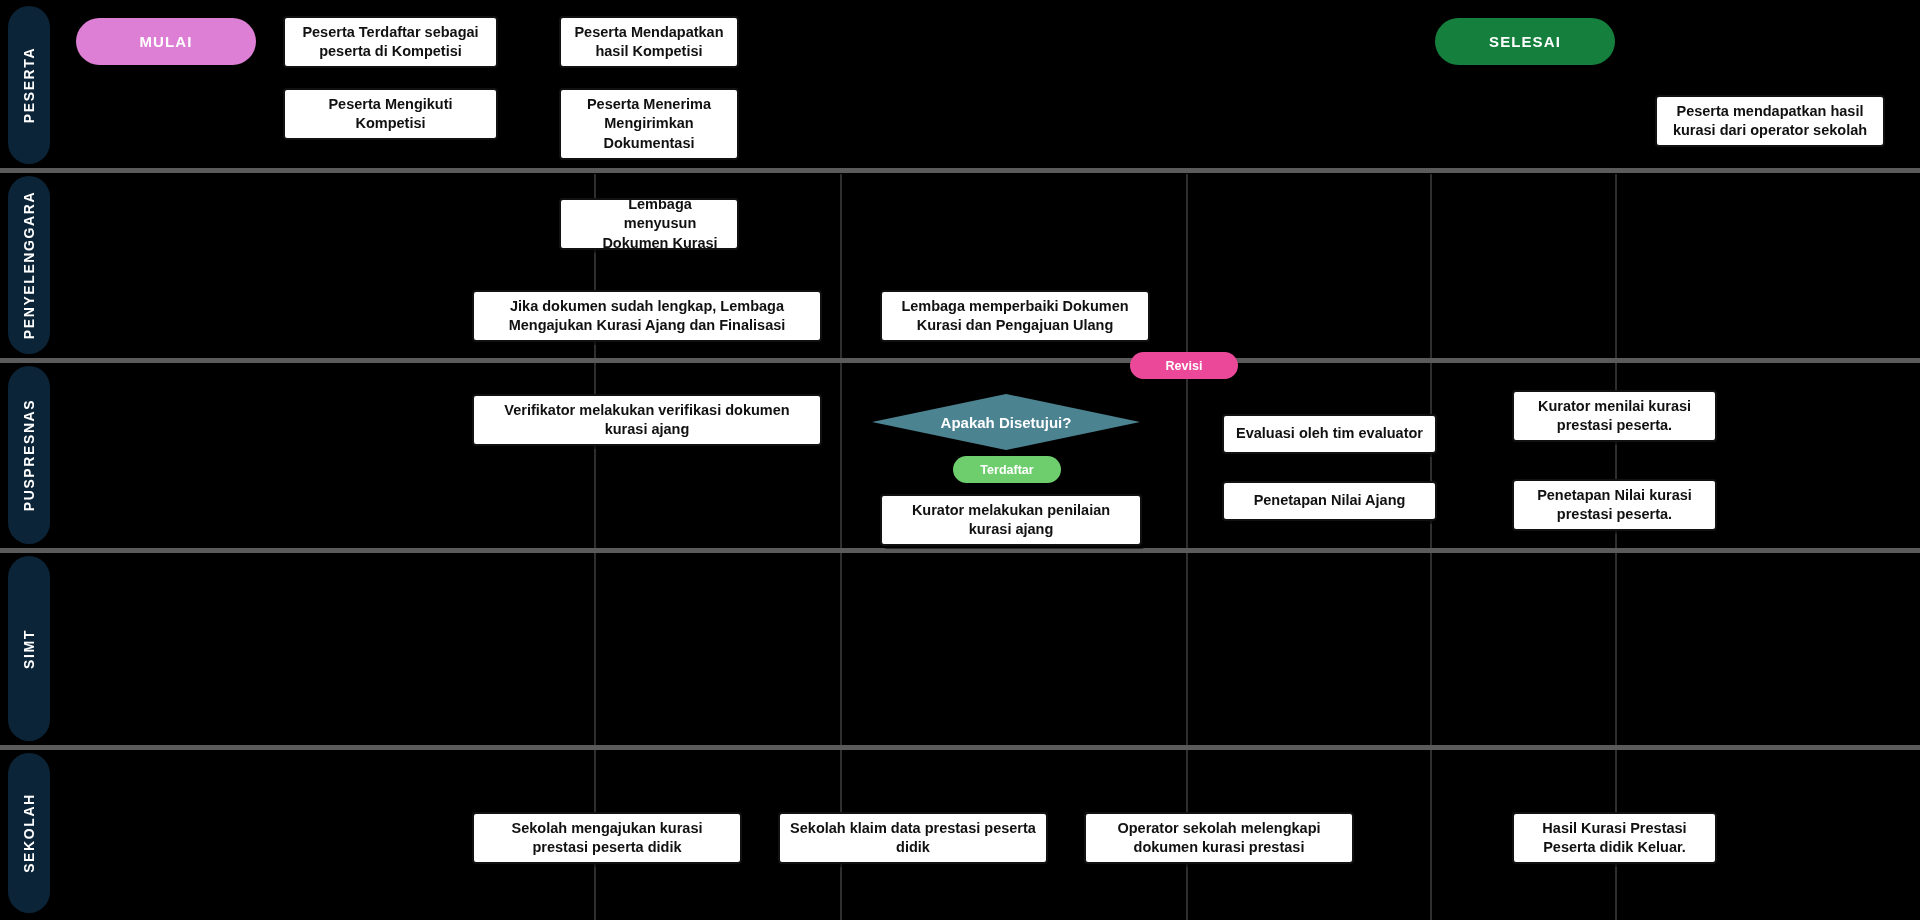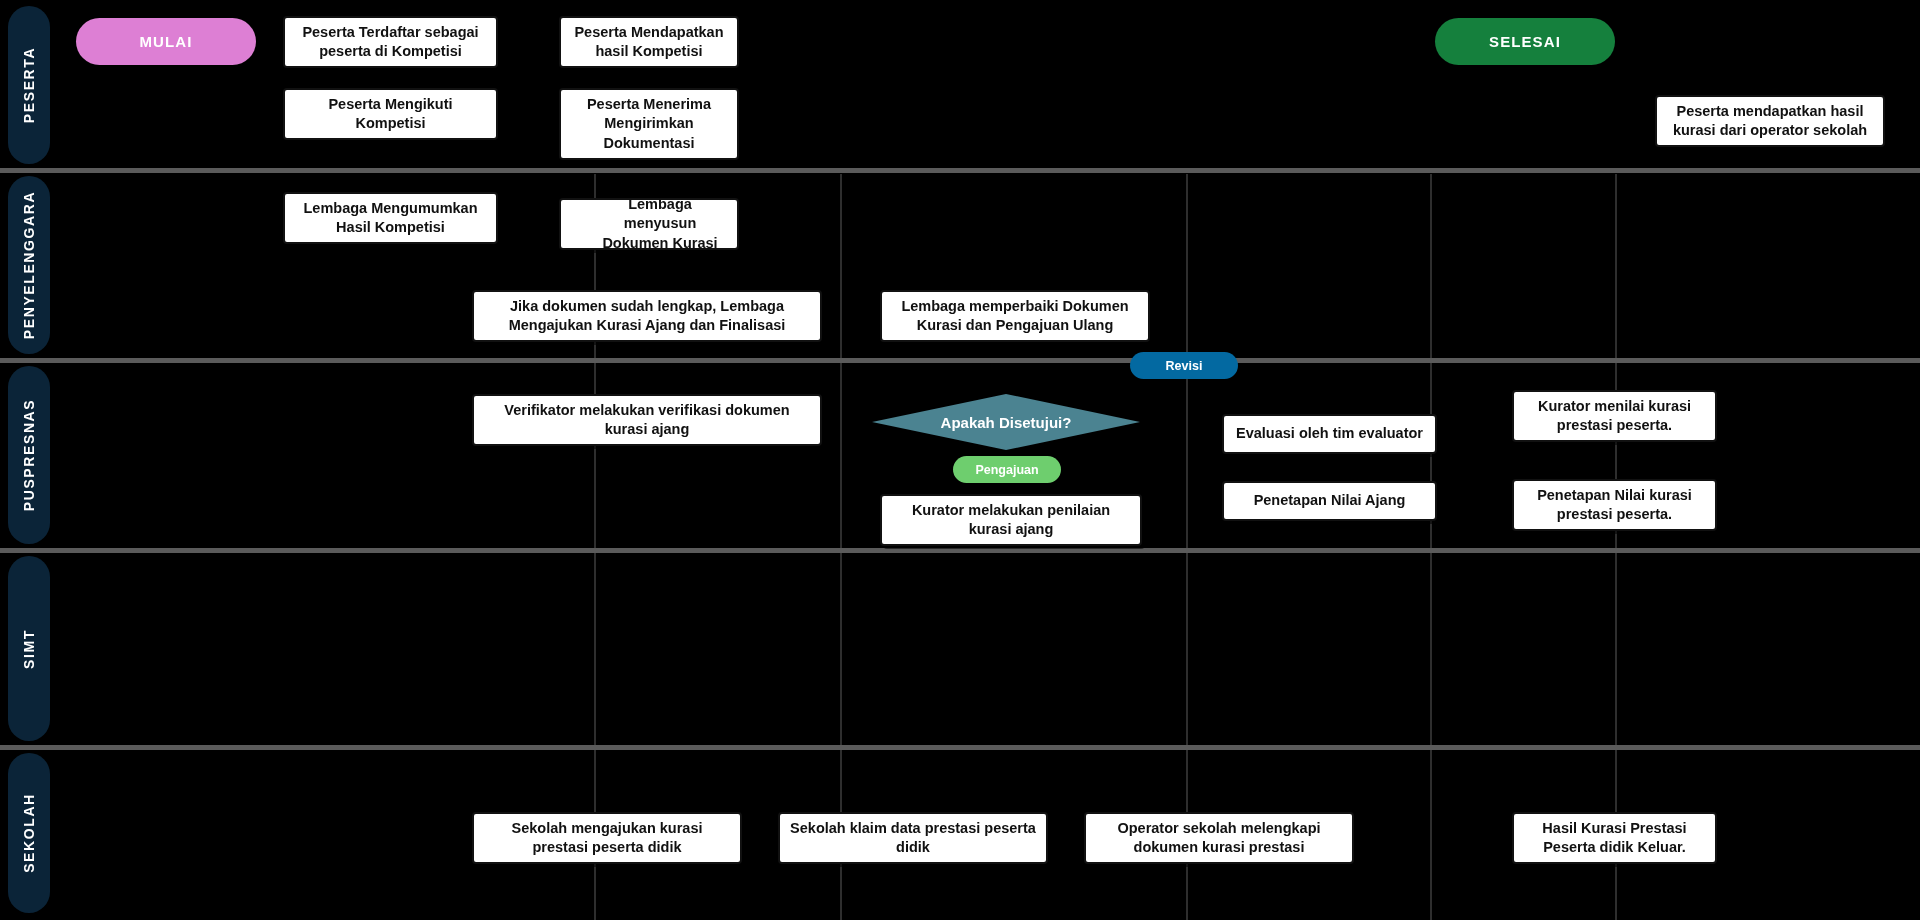--- a/index.html
+++ b/index.html
@@ -102,21 +102,21 @@
   .flow-label {
     position: absolute;
     border-radius: 20px;
     display: flex;
     align-items: center;
     justify-content: center;
     color: #ffffff;
     font-size: 12.5px;
     font-weight: bold;
   }
-  .flow-label.revisi    { background: #0369a1; }
+  .flow-label.revisi    { background: #ec4899; }
   .flow-label.disetujui { background: #6ece6e; }
 </style>
 </head>
 <body>
 
 <div id="canvas">
 
   <div class="col-guide" style="left:594px; top:174px; height:746px;"></div>
   <div class="col-guide" style="left:840px; top:174px; height:746px;"></div>
   <div class="col-guide" style="left:1186px; top:174px; height:746px;"></div>
@@ -151,37 +151,36 @@
   <div class="node" style="left:283px; top:88px; width:215px; height:52px;">Peserta Mengikuti Kompetisi</div>
 
   <div class="node" style="left:559px; top:16px; width:180px; height:52px;">Peserta Mendapatkan hasil Kompetisi</div>
 
   <div class="node" style="left:559px; top:88px; width:180px; height:72px;">Peserta Menerima Mengirimkan Dokumentasi</div>
 
   <div class="terminator end" style="left:1435px; top:18px; width:180px; height:47px;">SELESAI</div>
 
   <div class="node" style="left:1655px; top:95px; width:230px; height:52px;">Peserta mendapatkan hasil kurasi dari operator sekolah</div>
 
-  <div class="node" style="left:283px; top:192px; width:215px; height:52px;">Lembaga Mengumumkan Hasil Kompetisi</div>
 
   <div class="node" style="left:559px; top:198px; width:180px; height:52px;padding-left:32px;">Lembaga menyusun Dokumen Kurasi</div>
 
   <div class="node" style="left:472px; top:290px; width:350px; height:52px;">Jika dokumen sudah lengkap, Lembaga Mengajukan Kurasi Ajang dan Finalisasi</div>
 
   <div class="node" style="left:880px; top:290px; width:270px; height:52px;text-align:center;">Lembaga memperbaiki Dokumen Kurasi dan Pengajuan Ulang</div>
 
   <div class="flow-label revisi" style="left:1130px; top:352px; width:108px; height:27px;">Revisi</div>
 
   <div class="node" style="left:472px; top:394px; width:350px; height:52px;">Verifikator melakukan verifikasi dokumen kurasi ajang</div>
 
   <div class="decision" style="left:872px; top:394px; width:268px; height:56px;">
     <span>Apakah Disetujui?</span>
   </div>
 
-  <div class="flow-label disetujui" style="left:953px; top:456px; width:108px; height:27px;">Pengajuan</div>
+  <div class="flow-label disetujui" style="left:953px; top:456px; width:108px; height:27px;">Terdaftar</div>
 
   <div class="node" style="left:880px; top:494px; width:262px; height:52px;">Kurator melakukan penilaian kurasi ajang</div>
 
   <div class="node" style="left:1222px; top:414px; width:215px; height:40px;">Evaluasi oleh tim evaluator</div>
 
   <div class="node" style="left:1222px; top:481px; width:215px; height:40px;">Penetapan Nilai Ajang</div>
 
   <div class="node" style="left:1512px; top:479px; width:205px; height:52px;">Penetapan Nilai kurasi prestasi peserta.</div>
 
   <div class="node" style="left:1512px; top:390px; width:205px; height:52px;">Kurator menilai kurasi prestasi peserta.</div>

